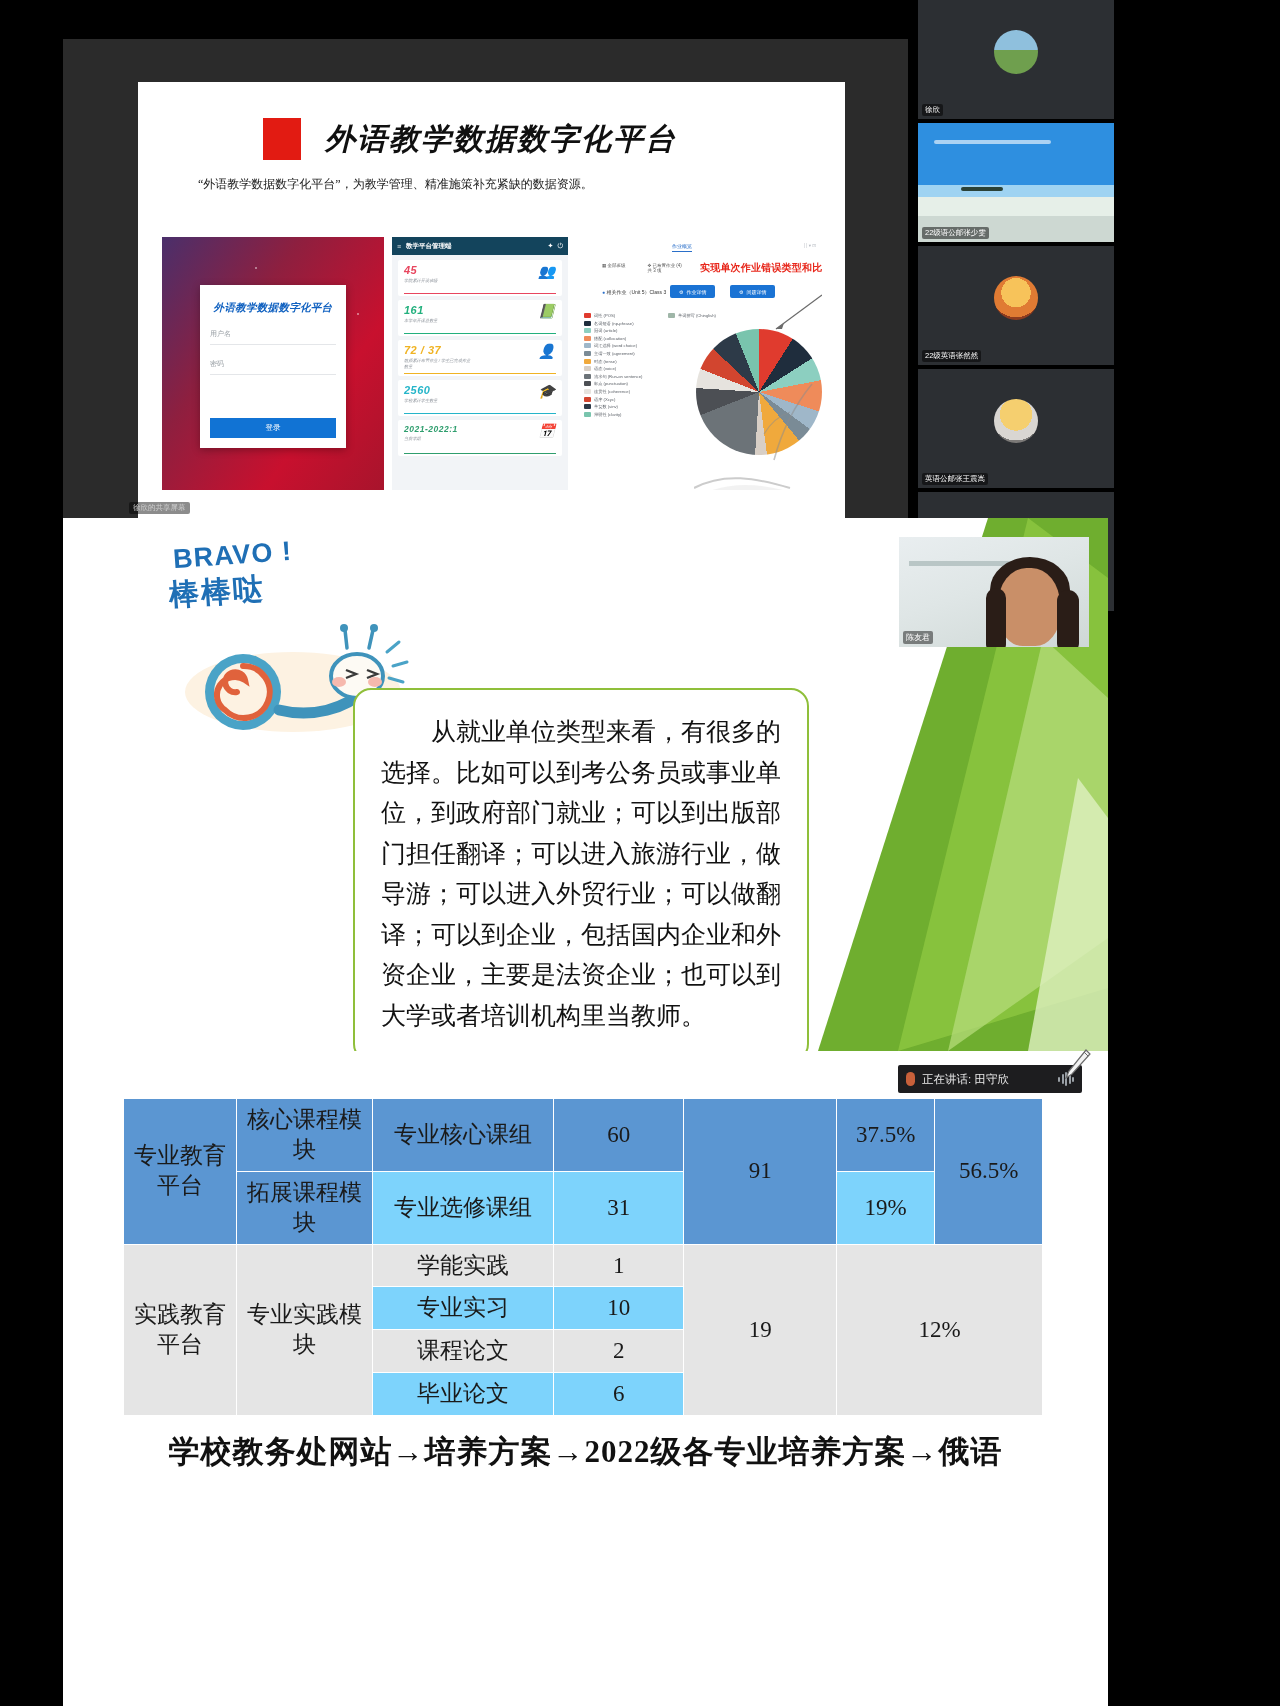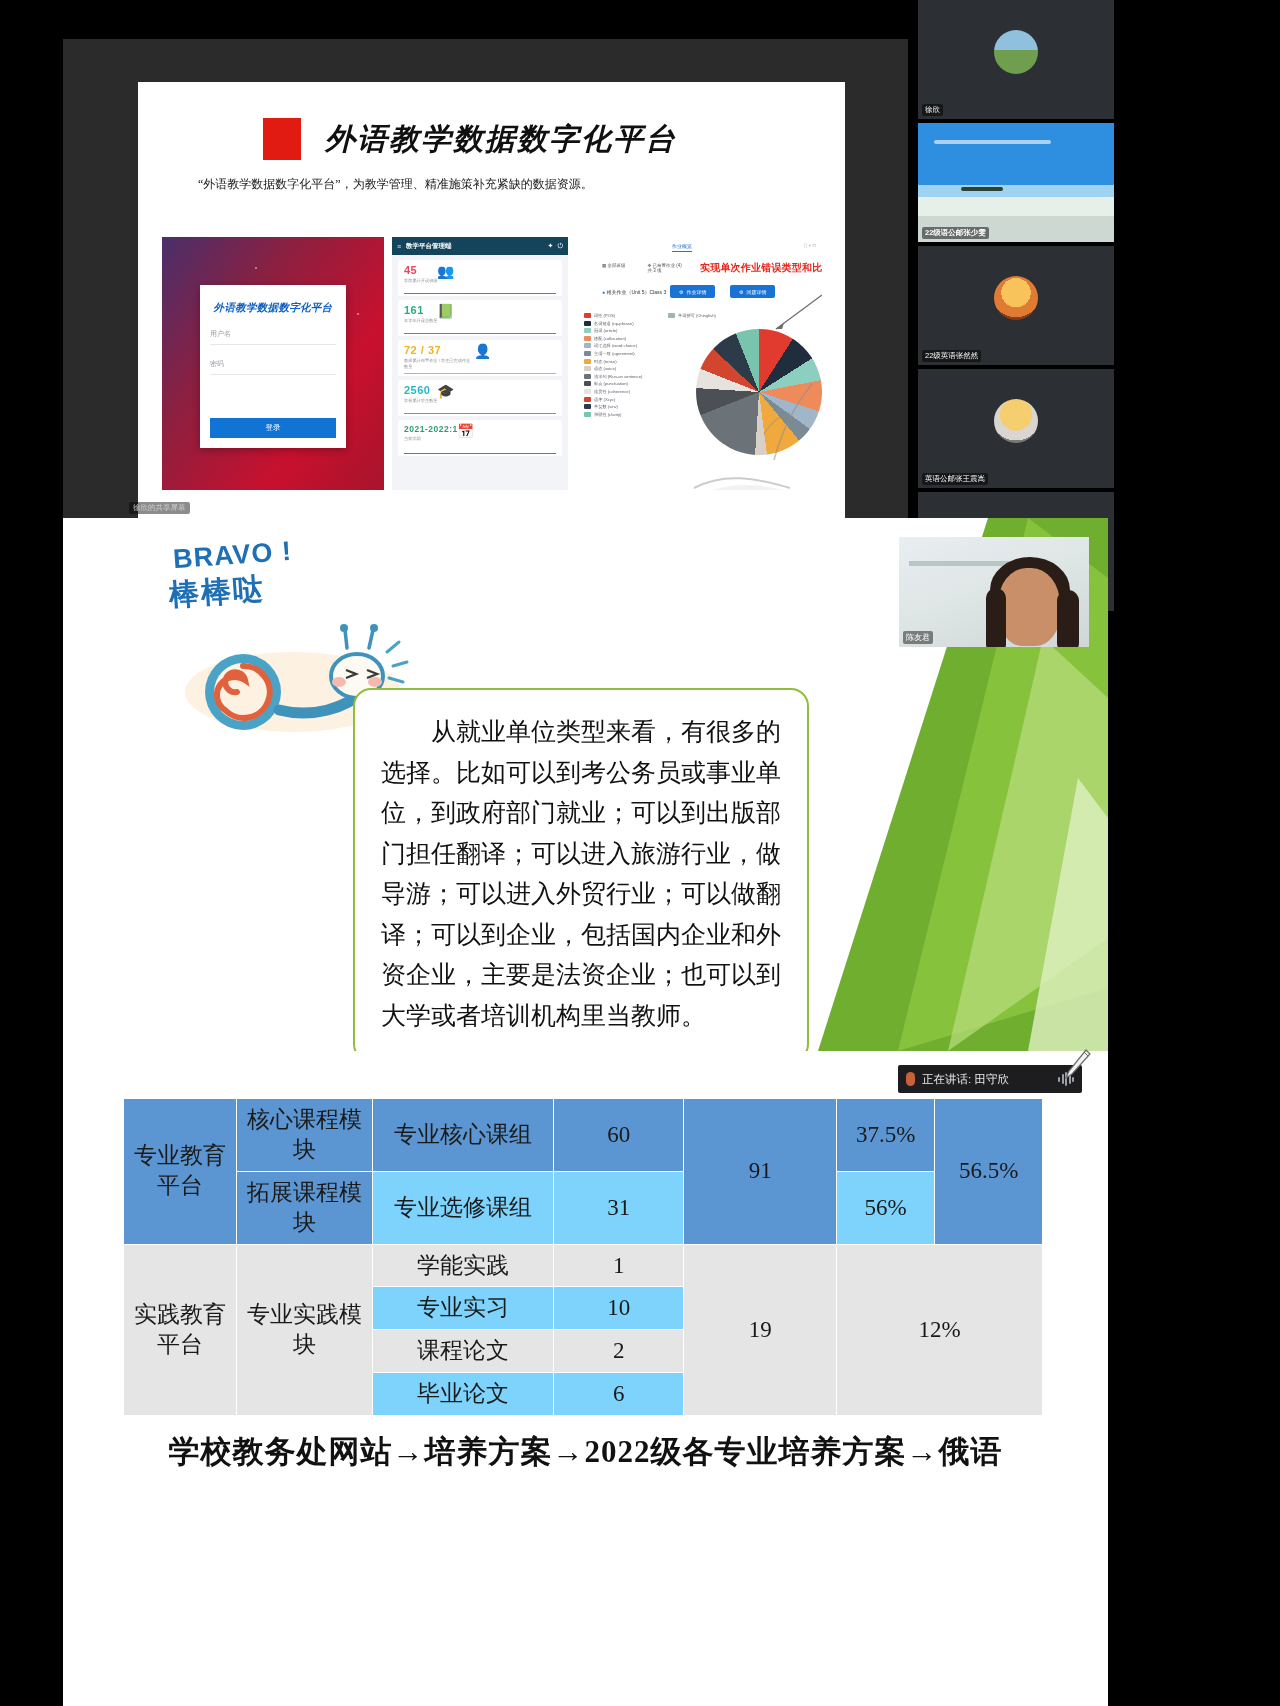--- a/index.html
+++ b/index.html
@@ -69,22 +69,22 @@
   .stats-topbar {
     height:18px; background:#13445c; display:flex; align-items:center;
     padding:0 5px; gap:5px; color:#fff;
   }
   .stats-topbar .hb { font-size:7px; opacity:.85; }
   .stats-topbar .tt { font-size:6.5px; font-weight:bold; }
   .stats-topbar .icos { margin-left:auto; display:flex; gap:4px; font-size:7px; }
   .stats-list { padding:5px 6px; display:flex; flex-direction:column; gap:4px; }
   .stat-card {
     background:#fff; border-radius:2px; padding:4px 6px 5px;
-    display:flex; align-items:flex-start; justify-content:flex-start;
-    position:relative; min-height:36px;
+    display:flex; align-items:flex-start; justify-content:space-between;
+    position:relative; min-height:36px;font-style:italic;
   }
   .stat-num { font-size:11px; font-weight:bold; letter-spacing:.5px; }
   .stat-cap { font-size:4.2px; color:#8b9199; margin-top:2px; line-height:1.35; max-width:70px; }
   .stat-ico { font-size:14px; line-height:1; }
   .stat-rule { position:absolute; left:6px; right:6px; bottom:2px; height:1.5px; }
 
   
   .shot-chart { flex:1; height:253px; background:#ffffff; position:relative; overflow:hidden; }
   .chart-tab { position:absolute; left:96px; top:6px; font-size:5px; color:#2a6fc9; border-bottom:1px solid #2a6fc9; padding-bottom:2px; }
   .chart-right-mini { position:absolute; right:6px; top:6px; font-size:4.5px; color:#b4b9c0; }
@@ -111,21 +111,21 @@
     position:absolute; left:66px; bottom:4px; font-size:7.5px; color:#cfcfcf;
     background:rgba(0,0,0,.45); padding:1px 4px; border-radius:2px;
   }
 
   
   .filmstrip { position:absolute; left:918px; top:0; width:196px; height:518px; }
   .tile {
     position:relative; width:196px; height:119px; background:#2c2f33;
     margin-bottom:4px; overflow:hidden;
   }
-  .tile.photo { background:#0f172a;font-weight:bold; }
+  .tile.photo { background:#0f172a; }
   .tile-name {
     position:absolute; left:4px; bottom:3px; font-size:7.5px; color:#fff;
     background:rgba(0,0,0,.5); padding:1px 3px; border-radius:2px; white-space:nowrap;
   }
   .avatar {
     position:absolute; left:50%; top:44%; transform:translate(-50%,-50%);
     width:44px; height:44px; border-radius:50%; overflow:hidden;
   }
   .av-scene { width:100%; height:100%; background:linear-gradient(#8fc0dd 0 45%, #6f9f4e 45% 100%); }
   .av-anime1 { width:100%; height:100%; background:radial-gradient(circle at 50% 38%, #f7c35a 0 42%, #e07b33 42% 70%, #8d3b1f 70% 100%); }
@@ -486,21 +486,21 @@
         <td class="b-dark" style="width:190px">专业核心课组</td>
         <td class="b-dark" style="width:136px">60</td>
         <td class="b-dark" rowspan="2" style="width:160px">91</td>
         <td class="b-dark" style="width:100px">37.5%</td>
         <td class="b-dark" rowspan="2" style="width:110px">56.5%</td>
       </tr>
       <tr>
         <td class="b-dark">拓展课程模块</td>
         <td class="b-light">专业选修课组</td>
         <td class="b-light">31</td>
-        <td class="b-light">56%</td>
+        <td class="b-light">19%</td>
       </tr>
 
       <tr>
         <td class="b-white" rowspan="4">实践教育平台</td>
         <td class="b-white" rowspan="4">专业实践模块</td>
         <td class="b-white">学能实践</td>
         <td class="b-white">1</td>
         <td class="b-white" rowspan="4">19</td>
         <td class="b-white" rowspan="4" colspan="2">12%</td>
       </tr>

